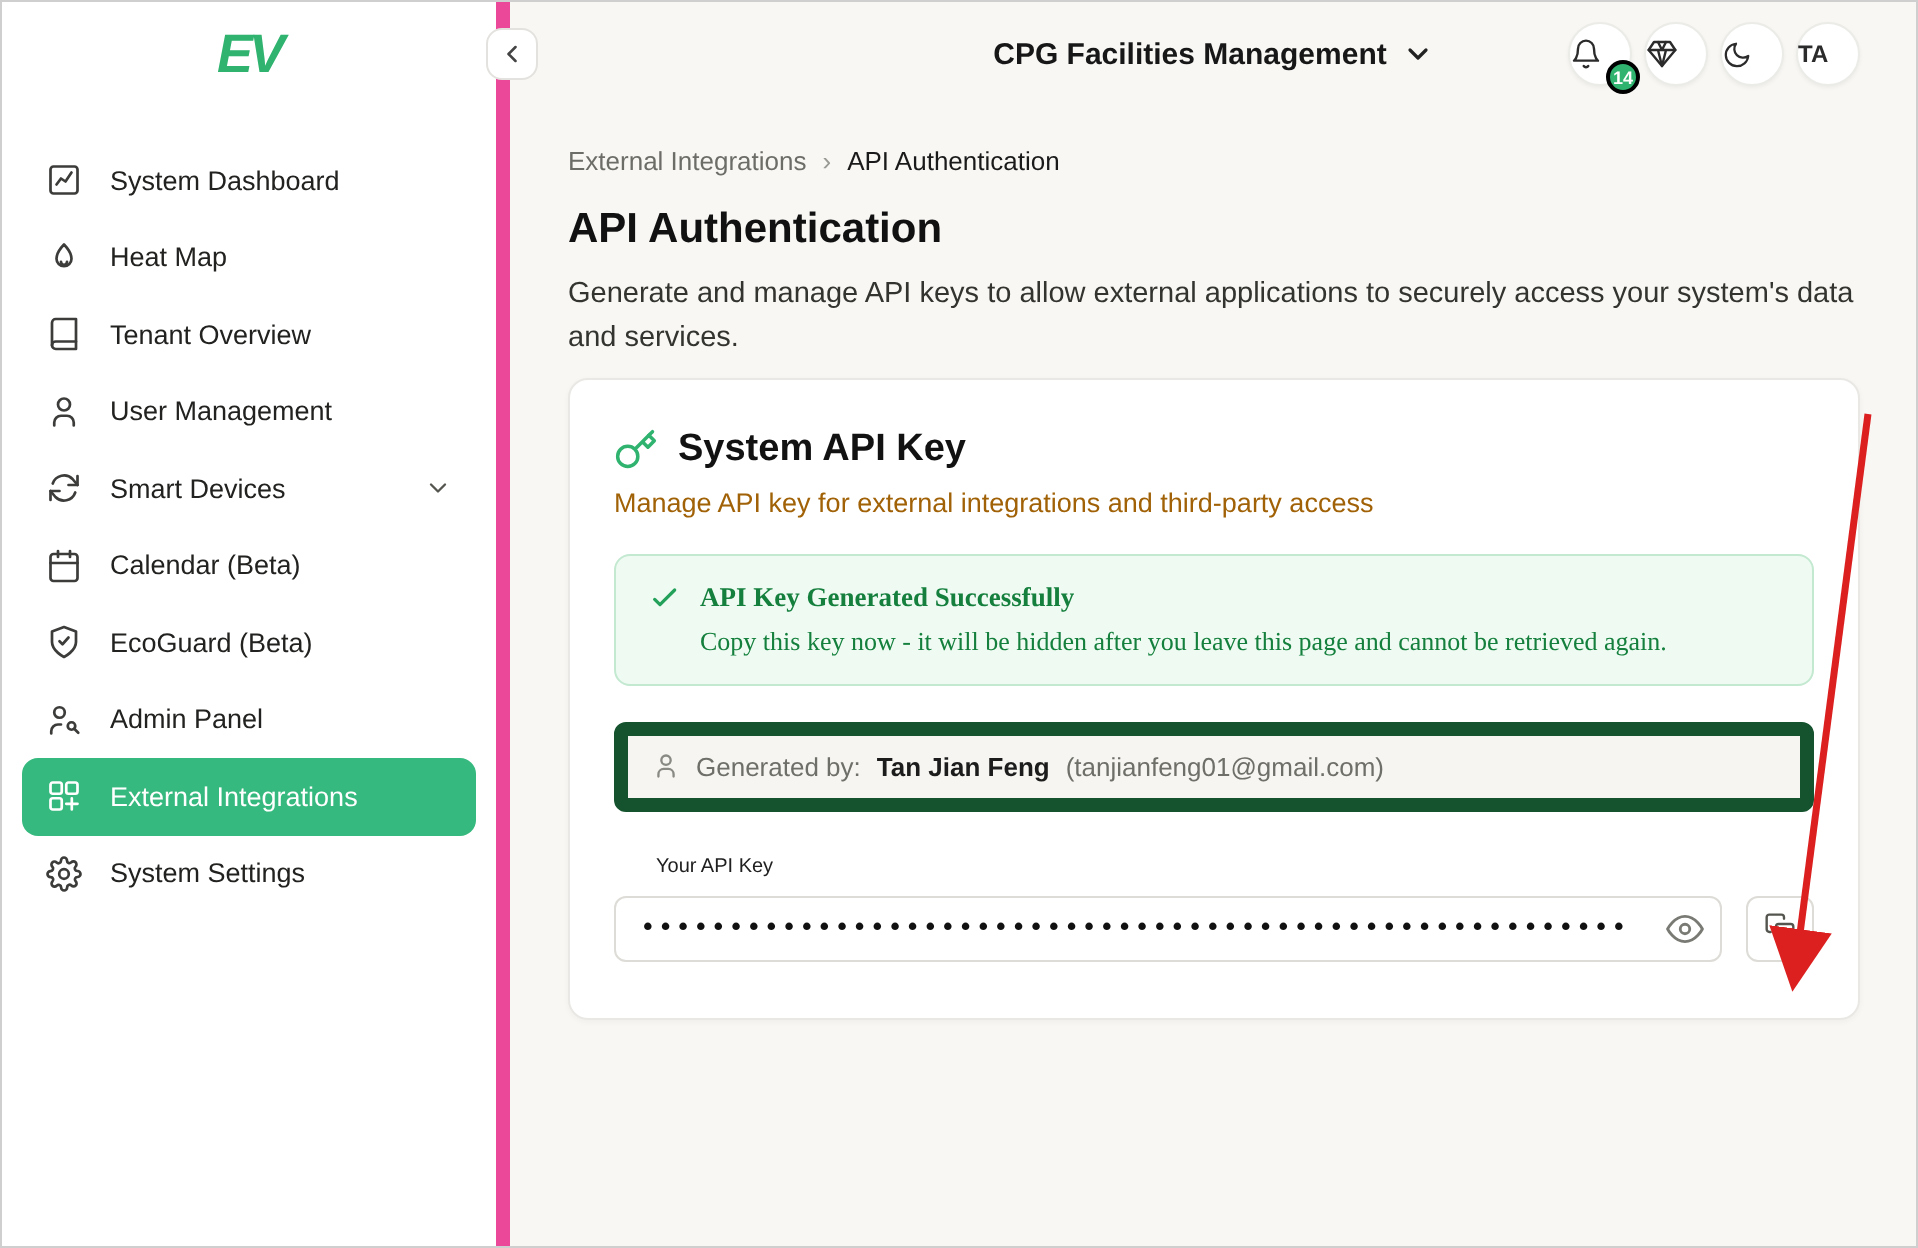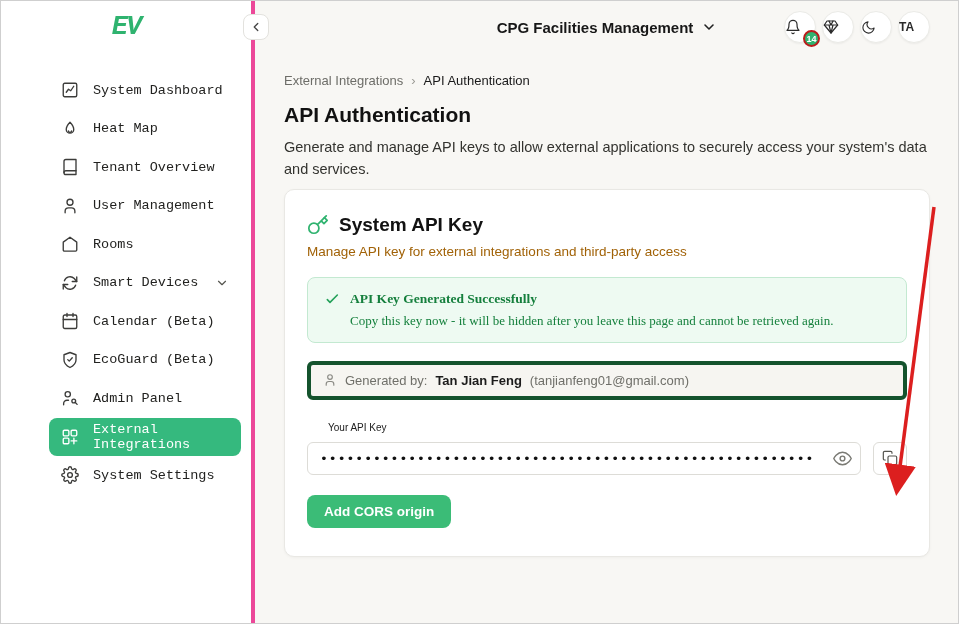--- a/index.html
+++ b/index.html
@@ -10,28 +10,28 @@
     background:#f8f7f4;
     color:#1c1c1c;
     overflow:hidden;
     border:1px solid #cfcfcf;
   }
   svg { display:block; }
 
   
   .sidebar {
     position:absolute; left:0; top:0; width:254px; height:624px;
-    background:#ffffff; border-right:4px solid #ec4899; z-index:2;font-family:Liberation Mono, monospace;
+    background:#ffffff; border-right:7px solid #ec4899; z-index:2;
   }
   .logo {
     height:52px; display:flex; align-items:center; justify-content:center;
     font-style:italic; font-weight:800; font-size:27px; letter-spacing:-2px;
     color:#2fb36f;
   }
-  .menu { margin-top:18px;padding-left:38px; }
+  .menu { margin-top:18px; }
   .menu-item {
     height:38.5px; margin:0 10px; padding:0 12px;
     display:flex; align-items:center; gap:14px;
     font-size:13.5px; font-weight:500; color:#222220;
     border-radius:8px; cursor:pointer;
   }
   .menu-item .mi-icon { width:18px; height:18px; color:#3c3c3a; flex:none; }
   .menu-item .mi-chevron { margin-left:auto; width:14px; height:14px; color:#55554f; }
   .menu-item.active { background:#35b97e; color:#ffffff; }
   .menu-item.active .mi-icon { color:#ffffff; }
@@ -54,21 +54,21 @@
     position:absolute; right:28px; top:10px; display:flex; gap:6px; align-items:center;
   }
   .tb-circle {
     position:relative; width:32px; height:32px; border-radius:50%;
     background:#fff; border:1px solid #ebebe7; box-shadow:0 1px 2px rgba(0,0,0,.05);
     display:flex; align-items:center; justify-content:flex-start; cursor:pointer;
     color:#2b2b2b; font-size:12px; font-weight:600;
   }
   .badge {
     position:absolute; right:-5px; bottom:-5px; min-width:17px; height:17px;
-    background:#2fb36f; color:#fff; border:2px solid #b91c1c; border-radius:50%;
+    background:#2fb36f; color:#fff; border:2px solid #000000; border-radius:50%;
     font-size:9px; font-weight:700; display:flex; align-items:center; justify-content:center;
   }
 
   
   .main { position:absolute; left:255px; top:52px; right:0; bottom:0; padding:20px 28px; }
   .breadcrumb { display:flex; align-items:center; gap:8px; font-size:13px; }
   .breadcrumb .bc-parent { color:#6d6d68; cursor:pointer; }
   .breadcrumb .bc-sep { color:#9a9a94; }
   .breadcrumb .bc-current { color:#1a1a1a; }
   .page-title { margin-top:15px; font-size:21px; font-weight:700; color:#111; }
@@ -100,21 +100,21 @@
     margin-top:18px; background:#eefaf2; border:1px solid #c3e9d1; border-radius:8px;
     padding:13px 16px;
     font-family:Liberation Serif, serif;
   }
   .alert-title-row { display:flex; align-items:center; gap:10px; }
   .alert-title-row .check-icon { width:16px; height:16px; color:#23a15a; flex:none; }
   .alert-title { font-size:13.5px; font-weight:700; color:#157f3d; }
   .alert-msg { margin:6px 0 0 26px; font-size:13px; color:#15803d; }
 
   .gen-row {
-    margin-top:18px; background:#f6f5f1; border:4px solid #14532d; border-radius:6px;
+    margin-top:18px; background:#f6f5f1; border:7px solid #14532d; border-radius:6px;
     padding:8px 12px; display:flex; align-items:center; gap:8px; font-size:13px;
   }
   .gen-row .user-icon { width:14px; height:14px; color:#8a8a84; flex:none; }
   .gen-label { color:#6f6f69; }
   .gen-name { font-weight:700; color:#1c1c1c; }
   .gen-email { color:#6f6f69; }
 
   .key-label { margin-top:22px; font-size:10px; font-weight:500; color:#202020;margin-left:21px; }
   .key-row { margin-top:9px; display:flex; align-items:stretch; gap:12px; }
   .key-input-wrap { position:relative; flex:1; }
@@ -179,28 +179,20 @@
     <div class="menu-item">
       <span class="mi-icon">
         <svg viewBox="0 0 24 24" fill="none" stroke="currentColor" stroke-width="1.8" stroke-linecap="round" stroke-linejoin="round">
             <circle cx="12" cy="7" r="4"></circle>
             <path d="M5.5 21v-2a4.5 4.5 0 0 1 4.5-4.5h4A4.5 4.5 0 0 1 18.5 19v2"></path>
           </svg>
       </span>
       <span>User Management</span>
     </div>
 
-    <div class="menu-item">
-      <span class="mi-icon">
-        <svg viewBox="0 0 24 24" fill="none" stroke="currentColor" stroke-width="1.8" stroke-linecap="round" stroke-linejoin="round">
-            <path d="M3 9.5L12 3l9 6.5V20a1.5 1.5 0 0 1-1.5 1.5h-15A1.5 1.5 0 0 1 3 20z"></path>
-          </svg>
-      </span>
-      <span>Rooms</span>
-    </div>
 
     <div class="menu-item">
       <span class="mi-icon">
         <svg viewBox="0 0 24 24" fill="none" stroke="currentColor" stroke-width="1.8" stroke-linecap="round" stroke-linejoin="round">
             <path d="M21 4v6h-6"></path>
             <path d="M3 20v-6h6"></path>
             <path d="M4.5 9a8 8 0 0 1 13.2-3l3.3 4"></path>
             <path d="M19.5 15a8 8 0 0 1-13.2 3l-3.3-4"></path>
           </svg>
       </span>
@@ -372,21 +364,20 @@
         </button>
       </div>
       <button class="copy-btn">
         <svg width="16" height="16" viewBox="0 0 24 24" fill="none" stroke="currentColor" stroke-width="1.8" stroke-linecap="round" stroke-linejoin="round">
             <rect x="9" y="9" width="13" height="13" rx="2"></rect>
             <path d="M5 15H4a2 2 0 0 1-2-2V4a2 2 0 0 1 2-2h9a2 2 0 0 1 2 2v1"></path>
           </svg>
       </button>
     </div>
 
-    <button class="cors-btn">Add CORS origin</button>
 
   </div>
 </div>
 
 <svg class="annotation-arrow" width="90" height="300" viewBox="0 0 90 300">
   <defs>
     <marker id="ah" markerWidth="9" markerHeight="9" refX="5" refY="4.5" orient="auto">
       <path d="M0 0L9 4.5L0 9z" fill="#dc1f1f"></path>
     </marker>
   </defs>

